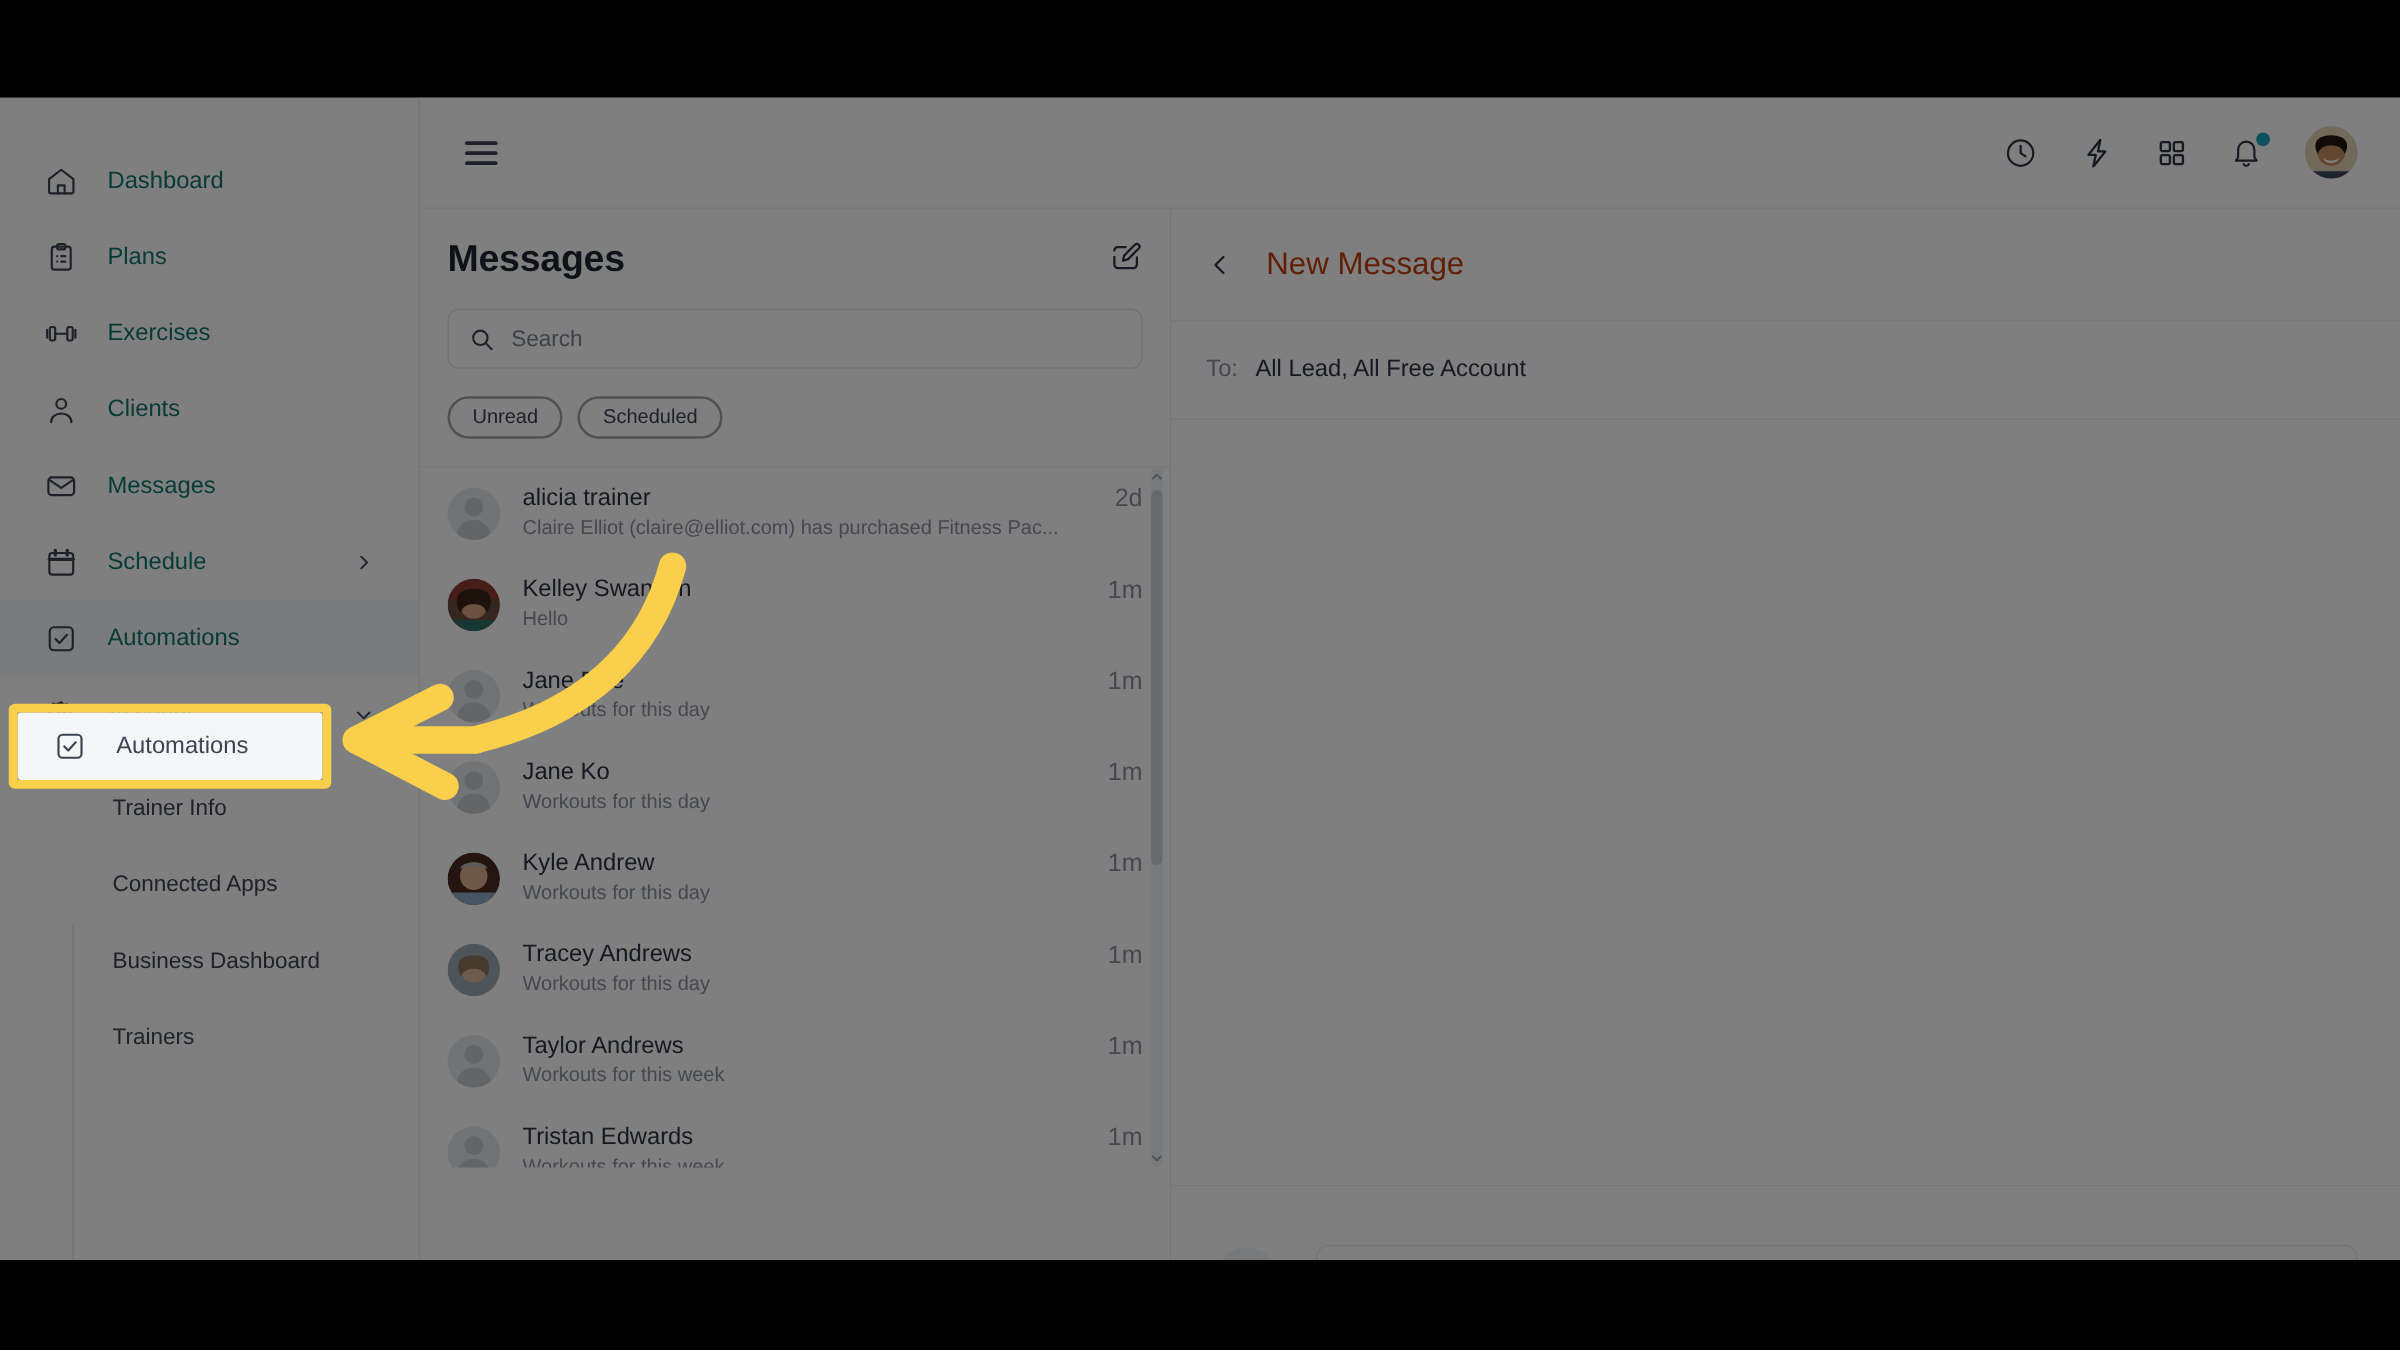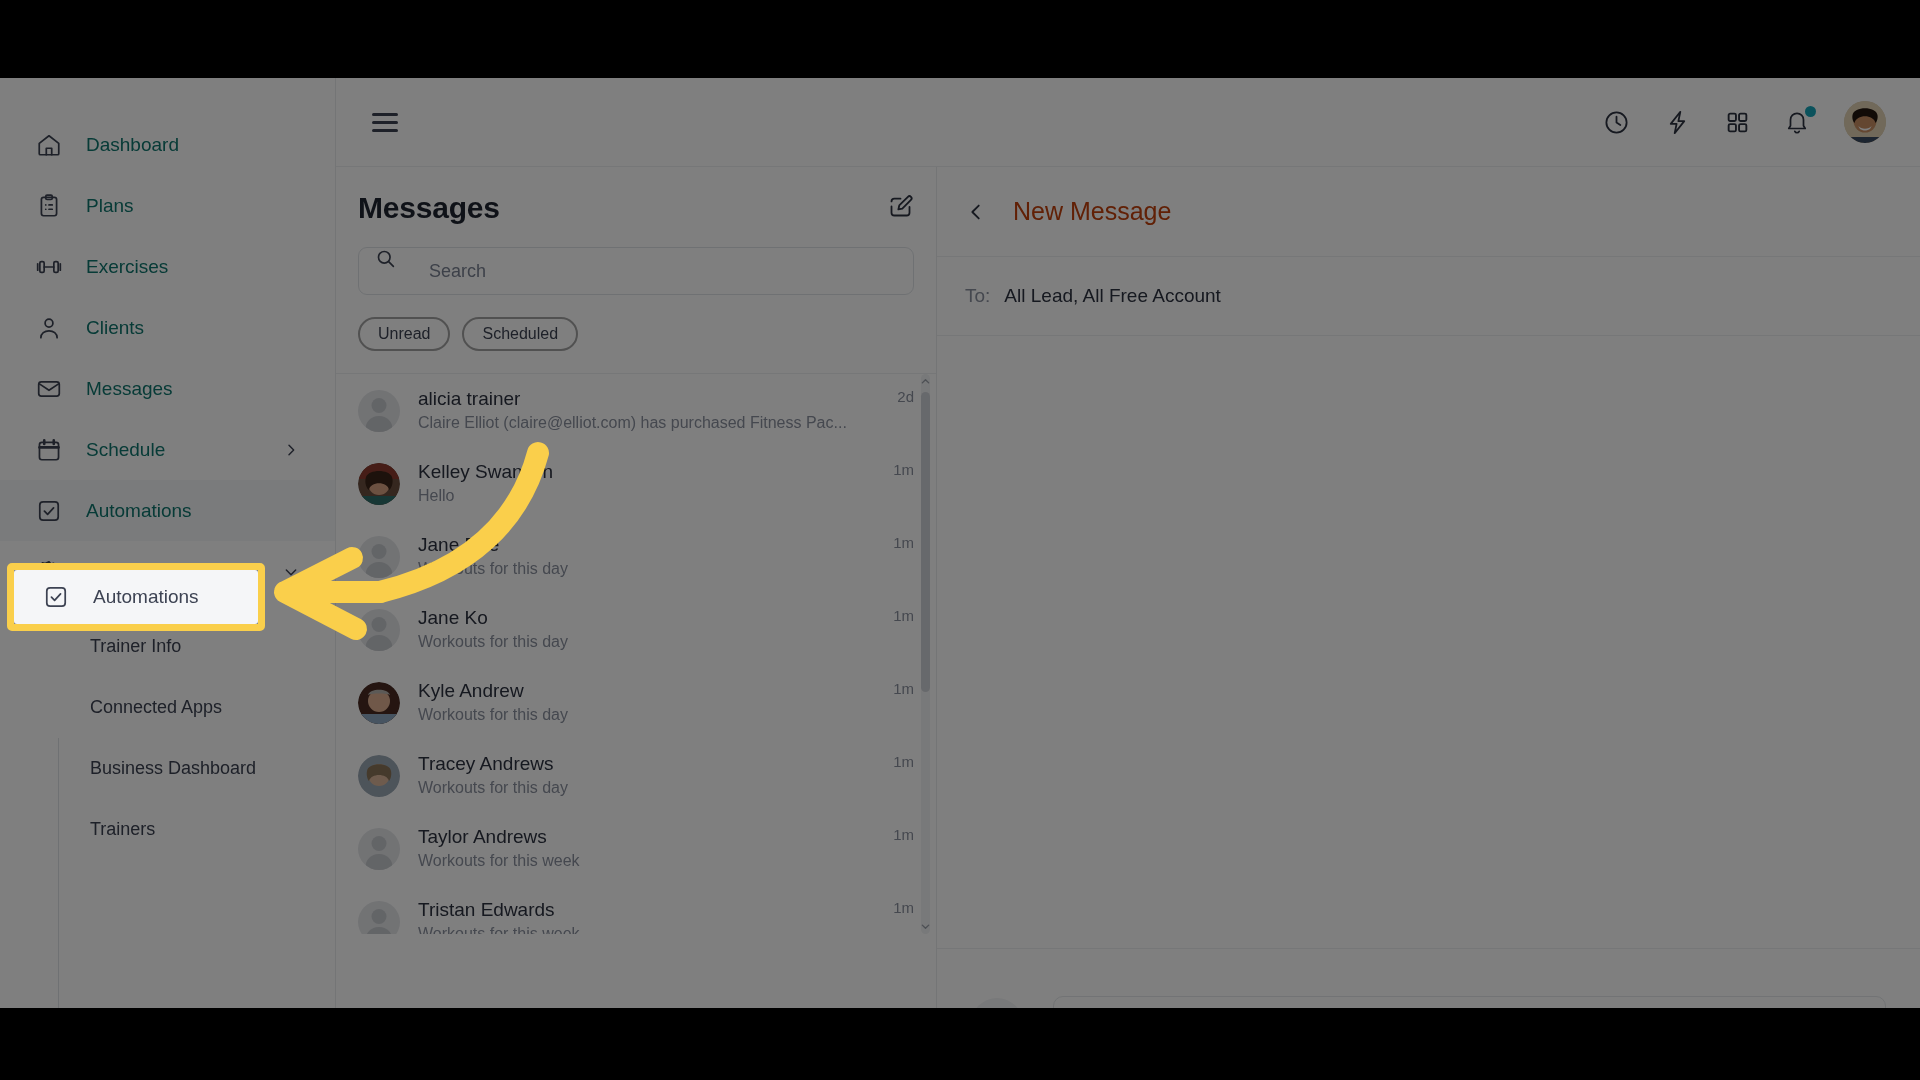--- a/index.html
+++ b/index.html
@@ -97,26 +97,25 @@
   .panel-title-row {
     display: flex; align-items: center; justify-content: space-between;
     padding: 24px 22px 0 22px;
   }
   .panel-title {
     font-size: 30px; font-weight: 700; color: #1f2430;
     letter-spacing: -0.2px;
   }
   #search-wrap { padding: 22px 22px 0 22px; }
   #search-box {
-    display: flex; 
+    display: flex; align-items: center;
     height: 48px;
     border: 1px solid #dfe3e7;
     border-radius: 9px;
     padding: 0 16px;
-    gap: 20px;
   }
   #search-box .s-ico { margin-right: 13px; display: flex; }
   #search-input {
     border: none; outline: none; background: transparent;
     font-family: "Liberation Sans", sans-serif;
     font-size: 18px; color: #6d7484; width: 100%;
   }
   #search-input::placeholder { color: #7b8293; }
   #chips { display: flex; gap: 12px; padding: 22px 22px 22px 22px; }
   .chip {
@@ -162,21 +161,21 @@
   .conv-name {
     font-size: 19px; color: #2d3240; line-height: 1.35;
     white-space: nowrap; overflow: hidden; text-overflow: ellipsis;
   }
   .conv-prev {
     font-size: 16px; color: #8a909e; line-height: 1.4;
     white-space: nowrap; overflow: hidden; text-overflow: ellipsis;
     max-width: 430px;
   }
   .conv-time {
-    font-size: 15px; color: #8a909e; flex: none;
+    font-size: 20px; color: #8a909e; flex: none;
     margin-left: 12px; align-self: flex-start; margin-top: 14px;
   }
   #scrollbar-track {
     position: absolute; right: 6px; top: 0;
     width: 9px; height: 560px;
     background: #f1f2f4; border-radius: 5px;
   }
   #scrollbar-thumb {
     position: absolute; right: 6px; top: 18px;
     width: 9px; height: 300px;

